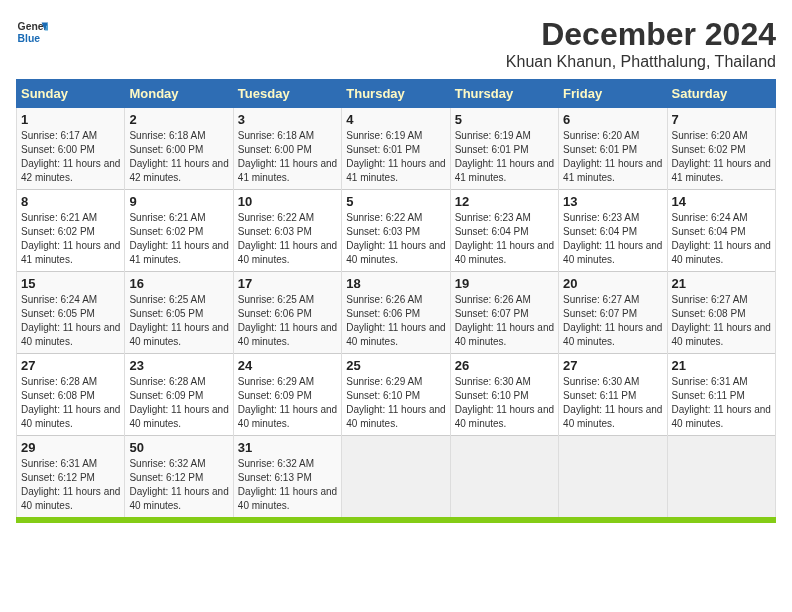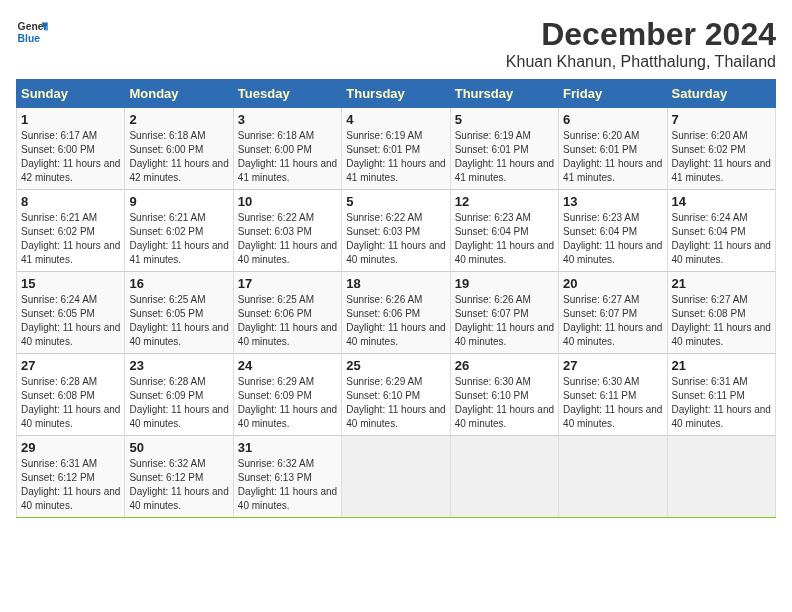--- a/index.html
+++ b/index.html
@@ -77,21 +77,21 @@
     }
     .day-info {
       font-size: 10px;
       color: #333;
       line-height: 1.4;
     }
     .empty-cell {
       background: #f0f0f0;
     }
     tbody tr:last-child td {
-      border-bottom: 1px solid #84cc16;
+      border-bottom: 6px solid #84cc16;
     }
   </style>
 </head>
 <body>
 
 <div class="header-area">
   <div class="logo">
     <svg class="logo-icon" viewBox="0 0 40 40">
       <text x="2" y="18" font-size="13" font-weight="bold" fill="#333">General</text>
       <text x="2" y="32" font-size="13" font-weight="bold" fill="#1a6bb5">Blue</text>

